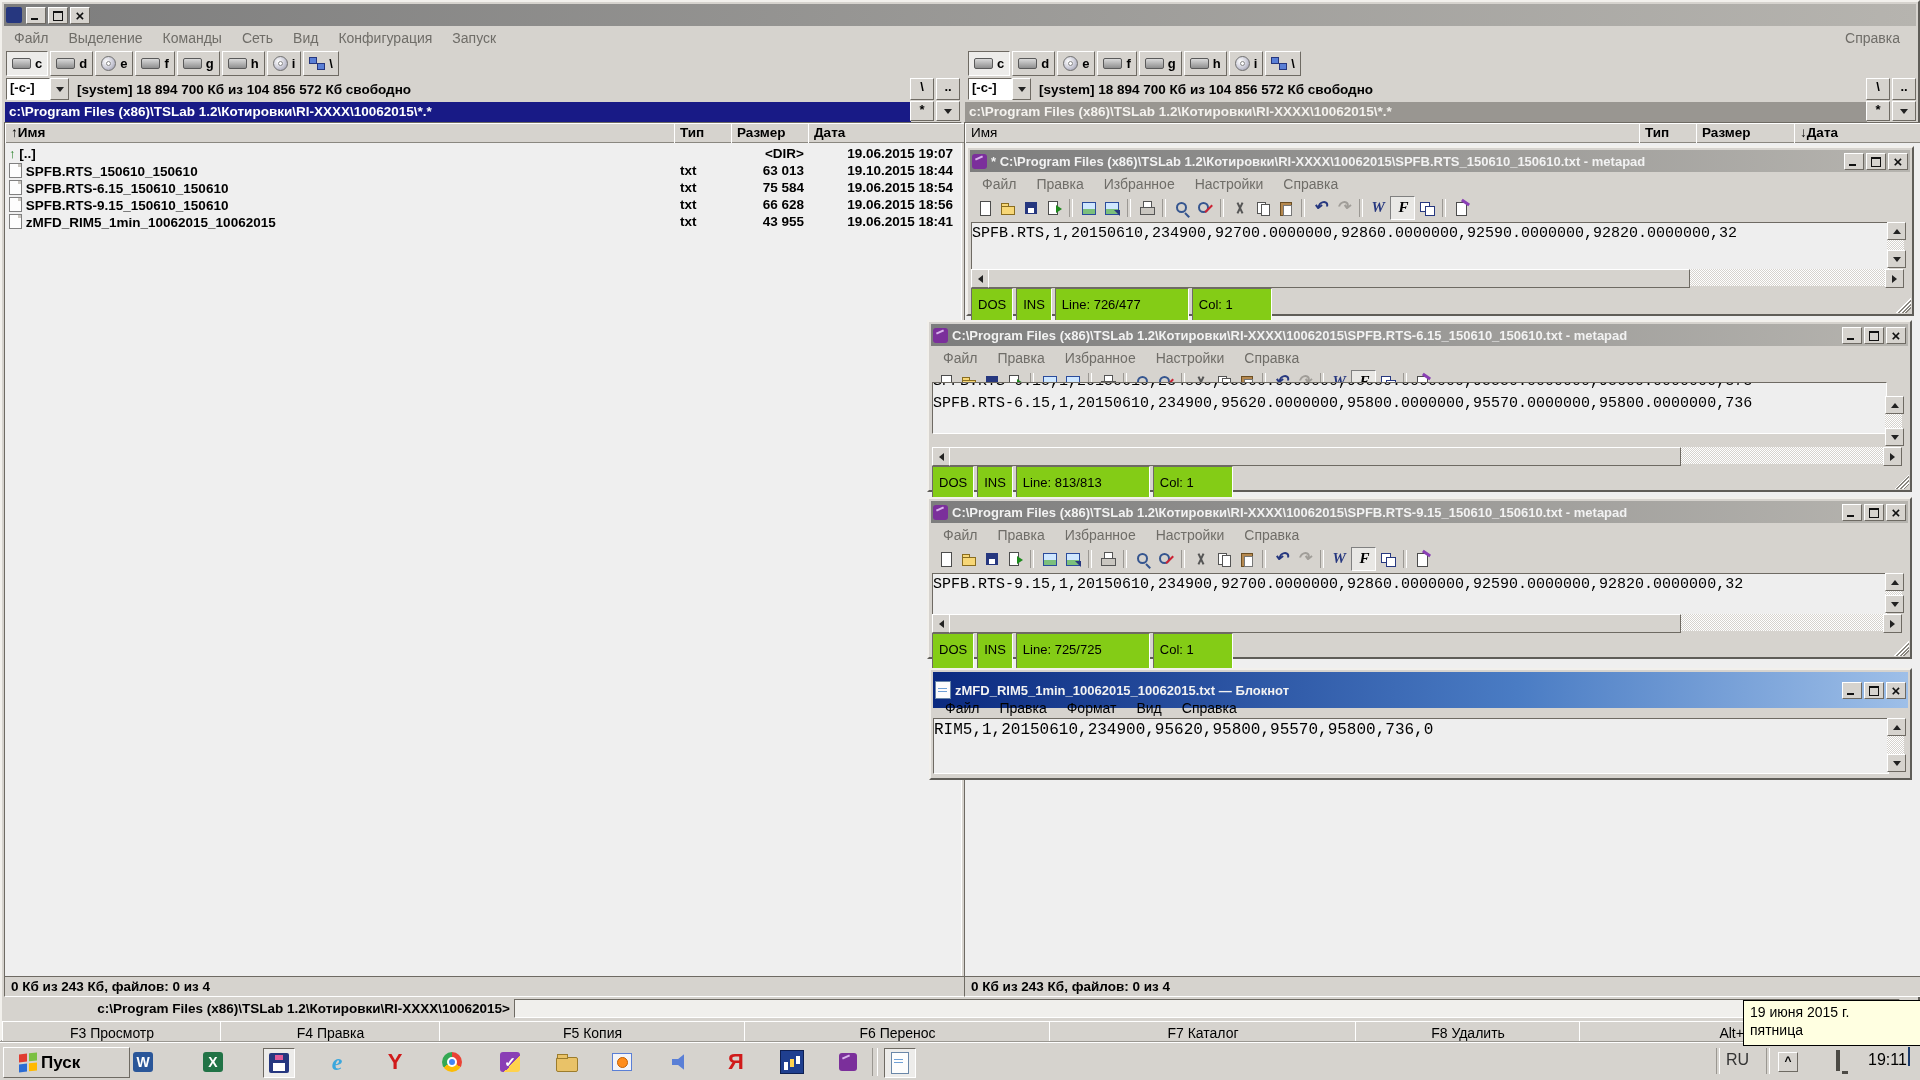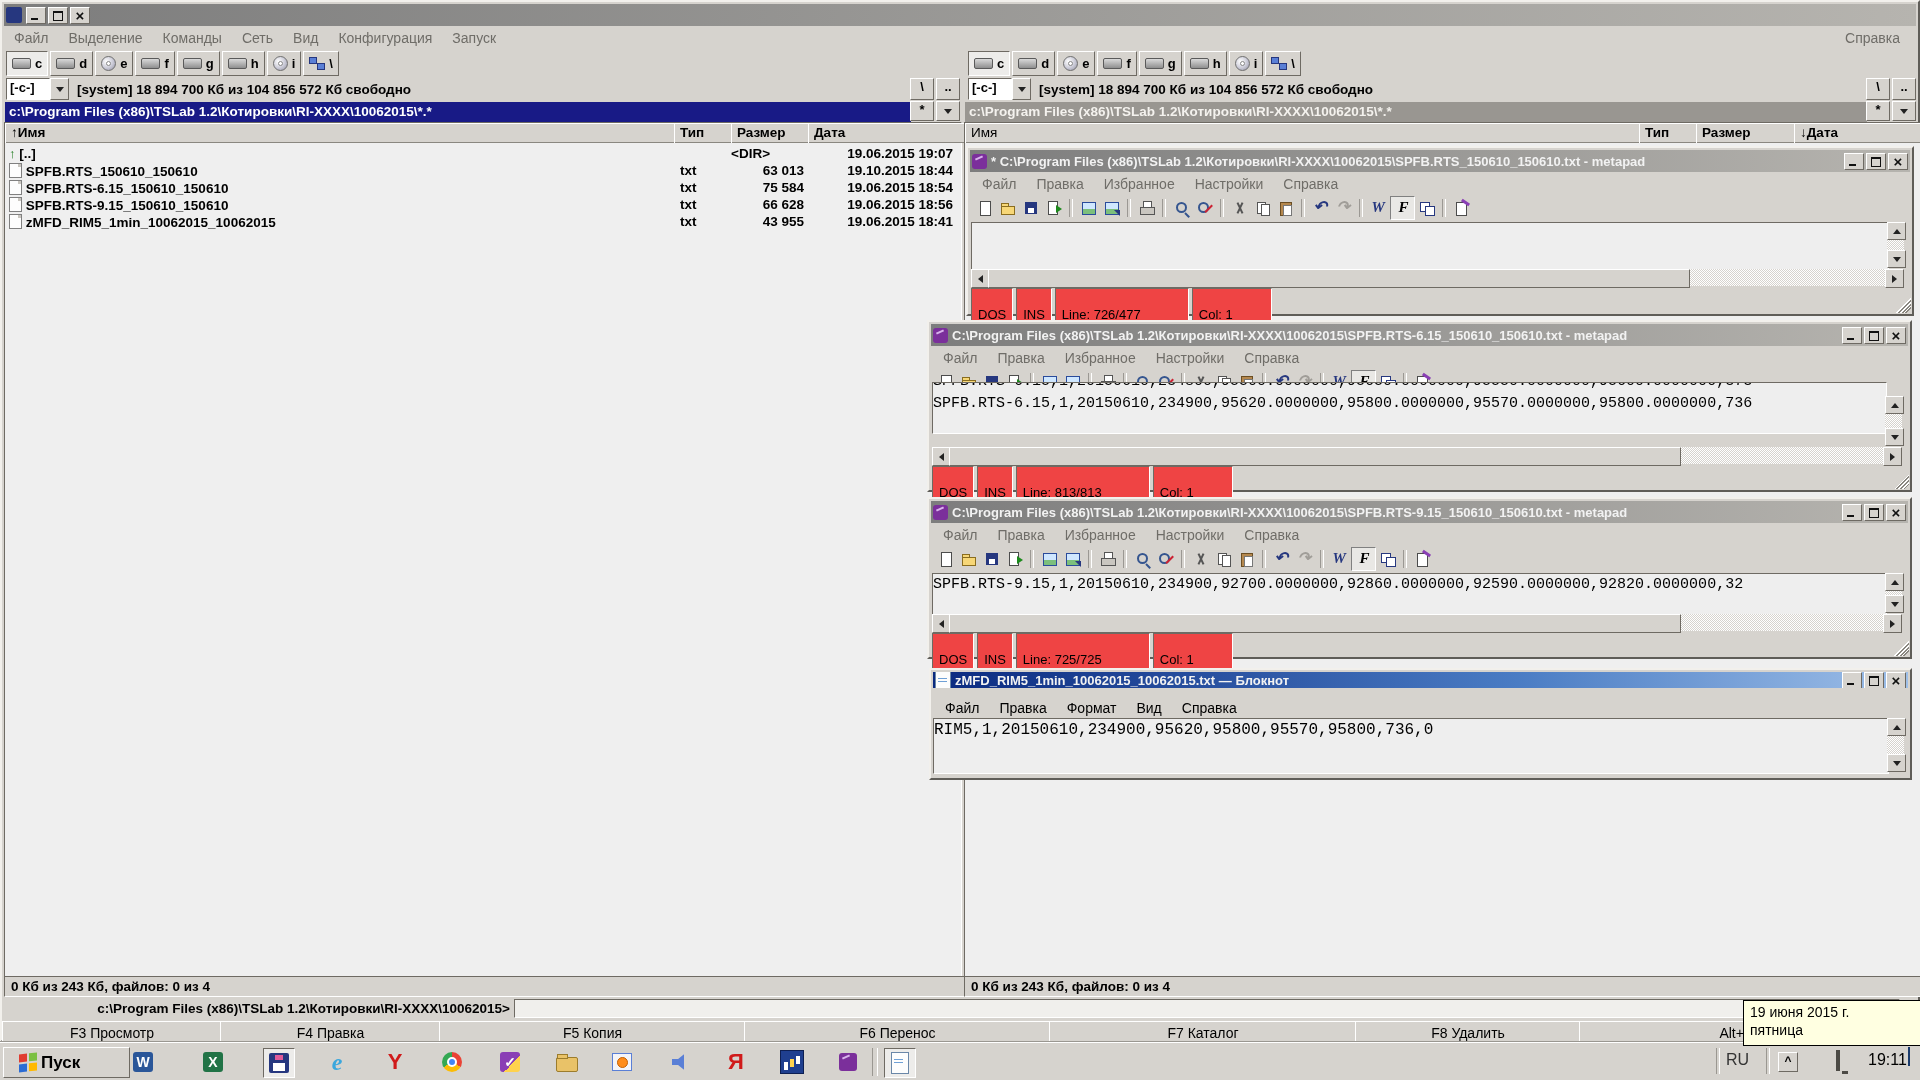--- a/index.html
+++ b/index.html
@@ -92,21 +92,21 @@
   .line{white-space:pre;height:22px;line-height:22px}
   
   .vsb{position:absolute;width:17px;background:repeating-conic-gradient(#fff 0 25%,#d6d3ce 0 50%) 0 0/2px 2px}
   .sbtn{position:absolute;left:0;width:17px;height:16px;display:flex;align-items:center;justify-content:center}
   .arr-up{border-bottom:5px solid #222;border-left:4px solid transparent;border-right:4px solid transparent}
   .arr-dn{border-top:5px solid #222;border-left:4px solid transparent;border-right:4px solid transparent}
   .arr-lf{border-right:5px solid #222;border-top:4px solid transparent;border-bottom:4px solid transparent}
   .arr-rt{border-left:5px solid #222;border-top:4px solid transparent;border-bottom:4px solid transparent}
   .hsb{position:absolute;height:17px;background:repeating-conic-gradient(#fff 0 25%,#d6d3ce 0 50%) 0 0/2px 2px}
   .hbtn{position:absolute;top:0;width:17px;height:17px;display:flex;align-items:center;justify-content:center}
-  .stseg{height:19px;font-size:13px;padding:18px 6px;background:#ef4444;white-space:nowrap}
+  .stseg{height:19px;font-size:13px;padding:8px 6px;background:#84cc16;white-space:nowrap}
   .grip{position:absolute;right:1px;bottom:1px;width:15px;height:15px;
         background:linear-gradient(135deg,transparent 50%,#fff 50%,#fff 56%,#8a8780 56%,#8a8780 62%,#fff 62%,#fff 68%,#8a8780 68%,#8a8780 74%,#fff 74%,#fff 80%,#8a8780 80%,#8a8780 86%,transparent 86%)}
   
   .taskbar{position:absolute;left:0;top:1042px;width:1920px;height:38px;background:#d6d3ce;border-top:1px solid #fff;box-shadow:0 -1px 0 #9a9791}
   .ql{position:absolute;top:1048px;width:30px;height:28px;display:flex;align-items:center;justify-content:center}
   .qsq{width:20px;height:20px;border-radius:3px;display:flex;align-items:center;justify-content:center;color:#fff;font-weight:bold;font-size:14px}
   .flag{width:8px;height:8px;background:#e03c31;box-shadow:10px 0 0 #7bc043,0 10px 0 #2b6cd4,10px 10px 0 #ffb900;transform:skewY(-6deg);margin:-9px 14px 0 2px}
   .chrome-ico{width:20px;height:20px;border-radius:50%;background:conic-gradient(#ea4335 0 33%,#fbbc05 0 66%,#34a853 0 100%);position:relative}
   .chrome-ico::after{content:"";position:absolute;left:5px;top:5px;width:10px;height:10px;border-radius:50%;background:#4285f4;border:2px solid #fff;box-sizing:border-box}
   .folder-ico{width:20px;height:13px;background:#e9c268;border:1px solid #9c7c2c;border-radius:2px;position:relative;margin-top:4px}
@@ -203,21 +203,21 @@
     </span>
 
   <div class="abs sunken flist" style="left:2px;top:120px;width:956px;height:853px">
     <div class="hdr abs" style="left:0;top:0;width:669px;height:16px">↑Имя</div>
     <div class="hdr abs" style="left:669px;top:0;width:57px;height:16px">Тип</div>
     <div class="hdr abs" style="left:726px;top:0;width:77px;height:16px;text-align:left">Размер</div>
     <div class="hdr abs" style="left:803px;top:0;width:151px;height:16px">Дата</div>
 
     <div class="frow" style="top:22px">
       <span class="fcell" style="left:4px"><span class="upico">↑</span> <span>[..]</span></span>
-      <span class="fcell" style="left:726px;width:73px;"><span>&lt;DIR&gt;</span></span>
+      <span class="fcell" style="left:726px;width:73px;text-align:right"><span>&lt;DIR&gt;</span></span>
       <span class="fcell" style="left:803px;width:145px;text-align:right"><span>19.06.2015 19:07</span></span>
     </div>
     <div class="frow" style="top:39px">
       <span class="fcell" style="left:4px"><span class="fico"></span> <span>SPFB.RTS_150610_150610</span></span>
       <span class="fcell" style="left:675px">txt</span>
       <span class="fcell" style="left:726px;width:73px;text-align:right"><span>63 013</span></span>
       <span class="fcell" style="left:803px;width:145px;text-align:right"><span>19.10.2015 18:44</span></span>
     </div>
     <div class="frow" style="top:56px">
       <span class="fcell" style="left:4px"><span class="fico"></span> <span>SPFB.RTS-6.15_150610_150610</span></span>
@@ -386,20 +386,21 @@
       </span>
     <span class="tbtn">
         <i class="ic ic-winicon"></i>
       </span>
     <span class="tsep"></span>
     <span class="tbtn">
         <i class="ic ic-props"></i>
       </span>
   </div>
   <div class="edit sunken" style="left:3px;top:74px;width:916px;height:46px">
+    <div class="line">SPFB.RTS,1,20150610,234900,92700.0000000,92860.0000000,92590.0000000,92820.0000000,32</div>
   </div>
   <div class="vsb" style="left:919px;top:74px;height:46px">
     <span class="sbtn raised" style="top:0">
         <i class="arr-up"></i>
       </span>
     <span class="sbtn raised" style="bottom:0;top:auto">
         <i class="arr-dn"></i>
       </span>
   </div>
   <div class="hsb" style="left:3px;top:121px;width:933px">
@@ -633,21 +634,21 @@
   <div class="abs" style="left:3px;top:134px;display:flex;gap:3px">
     <span class="stseg sunken">DOS</span>
     <span class="stseg sunken">INS</span>
     <span class="stseg sunken" style="width:120px">Line: 725/725</span>
     <span class="stseg sunken" style="width:66px">Col: 1</span>
   </div>
   <div class="grip"></div>
 </div>
 
 <div class="win" style="left:929px;top:668px;width:979px;height:108px">
-  <div class="tbar active" style="height:16px">
+  <div class="tbar active" style="height:36px">
     <span class="np-ico"></span>
     <span class="tbar-text">zMFD_RIM5_1min_10062015_10062015.txt — Блокнот</span>
     <span class="wbtns">
         <span class="wbtn raised g-min"></span>
         <span class="wbtn raised g-max"></span>
         <span class="wbtn raised g-close"></span>
       </span>
   </div>
   <div class="abs mrow" style="left:4px;top:28px;height:20px">
     <span>Файл</span>

